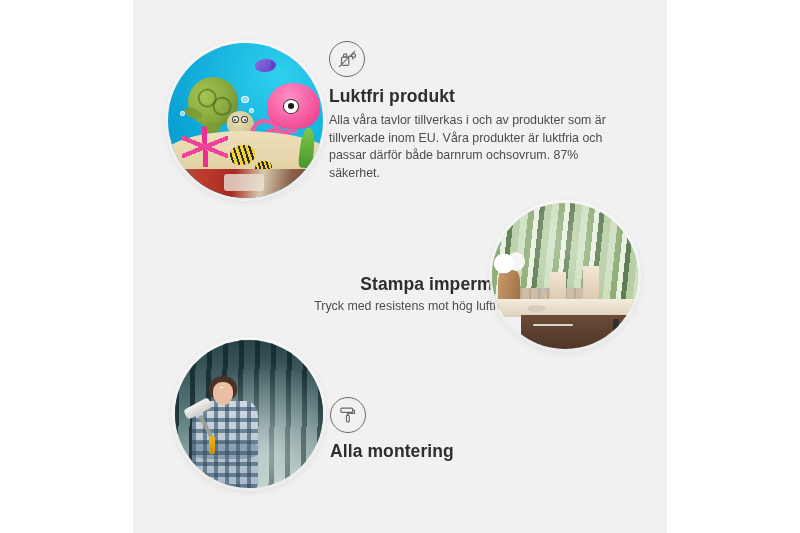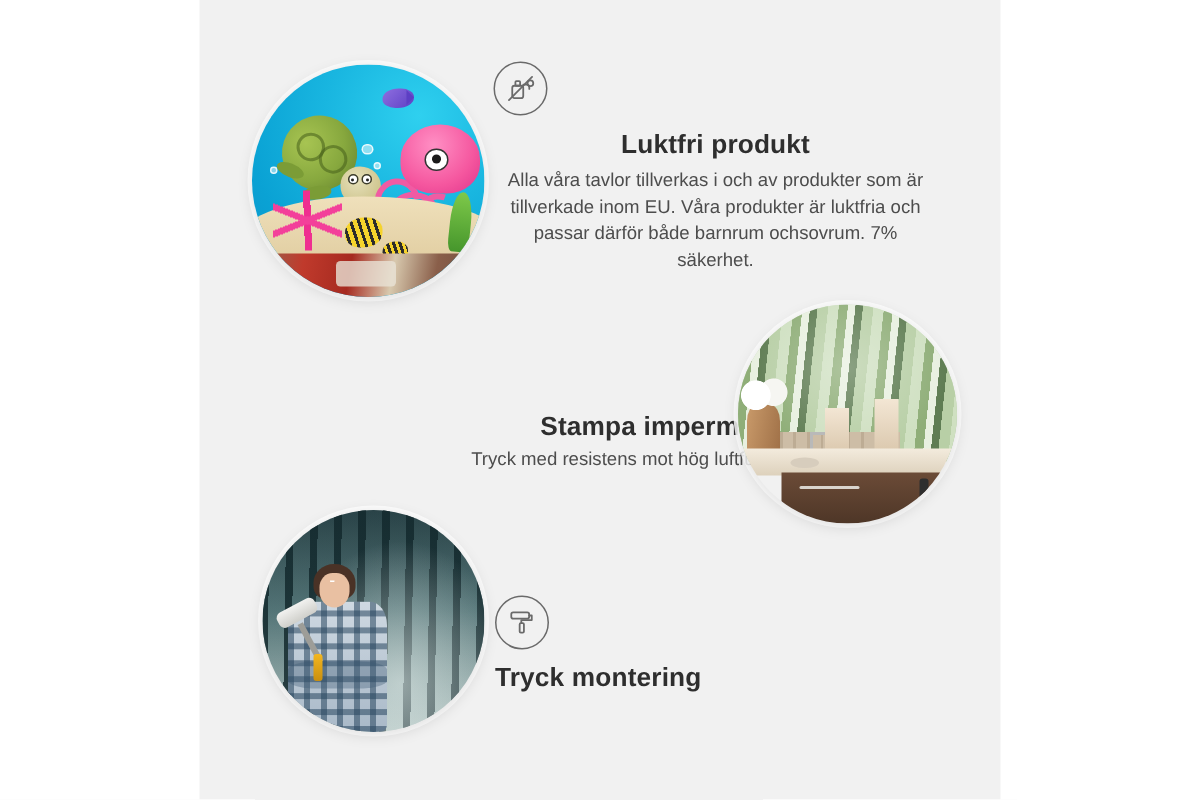--- a/index.html
+++ b/index.html
@@ -280,21 +280,21 @@
     color: #2e2e2e;
     letter-spacing: .1px;
   }
   .feat-body {
     font-size: 12.4px;
     line-height: 1.43;
     color: #4d4d4d;
   }
 
   
-  .feature-odour { left: 196px; top: 41px; width: 296px; text-align: center; }
+  .feature-odour { left: 196px; top: 41px; width: 296px; text-align: left; }
   .feature-odour .icon-circle { margin: 0 0 9px 0; }
   .feature-odour .feat-title { margin-bottom: 5px; }
 
   
   .feature-waterproof { left: 80px; top: 230px; width: 330px; text-align: right; }
   .feature-waterproof .icon-circle { margin: 0 0 8px auto; }
   .feature-waterproof .feat-title { margin-bottom: 3px; }
 
   
   .feature-mounting { left: 197px; top: 397px; width: 300px; text-align: left; }
@@ -348,21 +348,21 @@
       <div class="icon-circle">
         <svg width="22" height="22" viewBox="0 0 24 24" fill="none" stroke="#6a6a6a" stroke-width="1.3" stroke-linecap="round" stroke-linejoin="round">
           <rect x="6" y="10" width="8" height="9" rx="1.6"></rect>
           <rect x="8.3" y="6.6" width="3.4" height="3.4" rx="0.7"></rect>
           <path d="M14 9.2h2.4a2 2 0 0 1 2 2v1.1"></path>
           <circle cx="19.2" cy="8.2" r="2.1"></circle>
           <line x1="3.6" y1="20.4" x2="20.4" y2="3.6"></line>
         </svg>
       </div>
       <div class="feat-title">Luktfri produkt</div>
-      <div class="feat-body">Alla våra tavlor tillverkas i och av produkter som är tillverkade inom EU. Våra produkter är luktfria och passar därför både barnrum ochsovrum. 7% säkerhet.</div>
+      <div class="feat-body">Alla våra tavlor tillverkas i och av produkter som är tillverkade inom EU. Våra produkter är luktfria och passar därför både barnrum ochsovrum. 87% säkerhet.</div>
     </div>
 
     <div class="feature feature-waterproof">
       <div class="icon-circle">
         <svg width="22" height="22" viewBox="0 0 24 24" fill="none" stroke="#6a6a6a" stroke-width="1.3" stroke-linecap="round" stroke-linejoin="round">
           <path d="M3 13a9 9 0 0 1 18 0z"></path>
           <path d="M7.5 13c0-1.8 2-3.4 4.5-3.4s4.5 1.6 4.5 3.4"></path>
           <line x1="12" y1="5" x2="12" y2="3.4"></line>
           <path d="M12 13v5.1a1.9 1.9 0 0 1-3.8 0"></path>
         </svg>
@@ -401,17 +401,17 @@
     </div>
 
     <div class="feature feature-mounting">
       <div class="icon-circle">
         <svg width="22" height="22" viewBox="0 0 24 24" fill="none" stroke="#6a6a6a" stroke-width="1.3" stroke-linecap="round" stroke-linejoin="round">
           <rect x="4.2" y="4.6" width="13" height="4.6" rx="1.4"></rect>
           <path d="M17.2 6.9h1.9v3.3h-7.6v2.2"></path>
           <rect x="10.3" y="12.4" width="3.1" height="7" rx="0.9"></rect>
         </svg>
       </div>
-      <div class="feat-title">Tryck montering</div>
+      <div class="feat-title">Alla montering</div>
     </div>
 
   </div>
 </div>
 
 </body></html>

